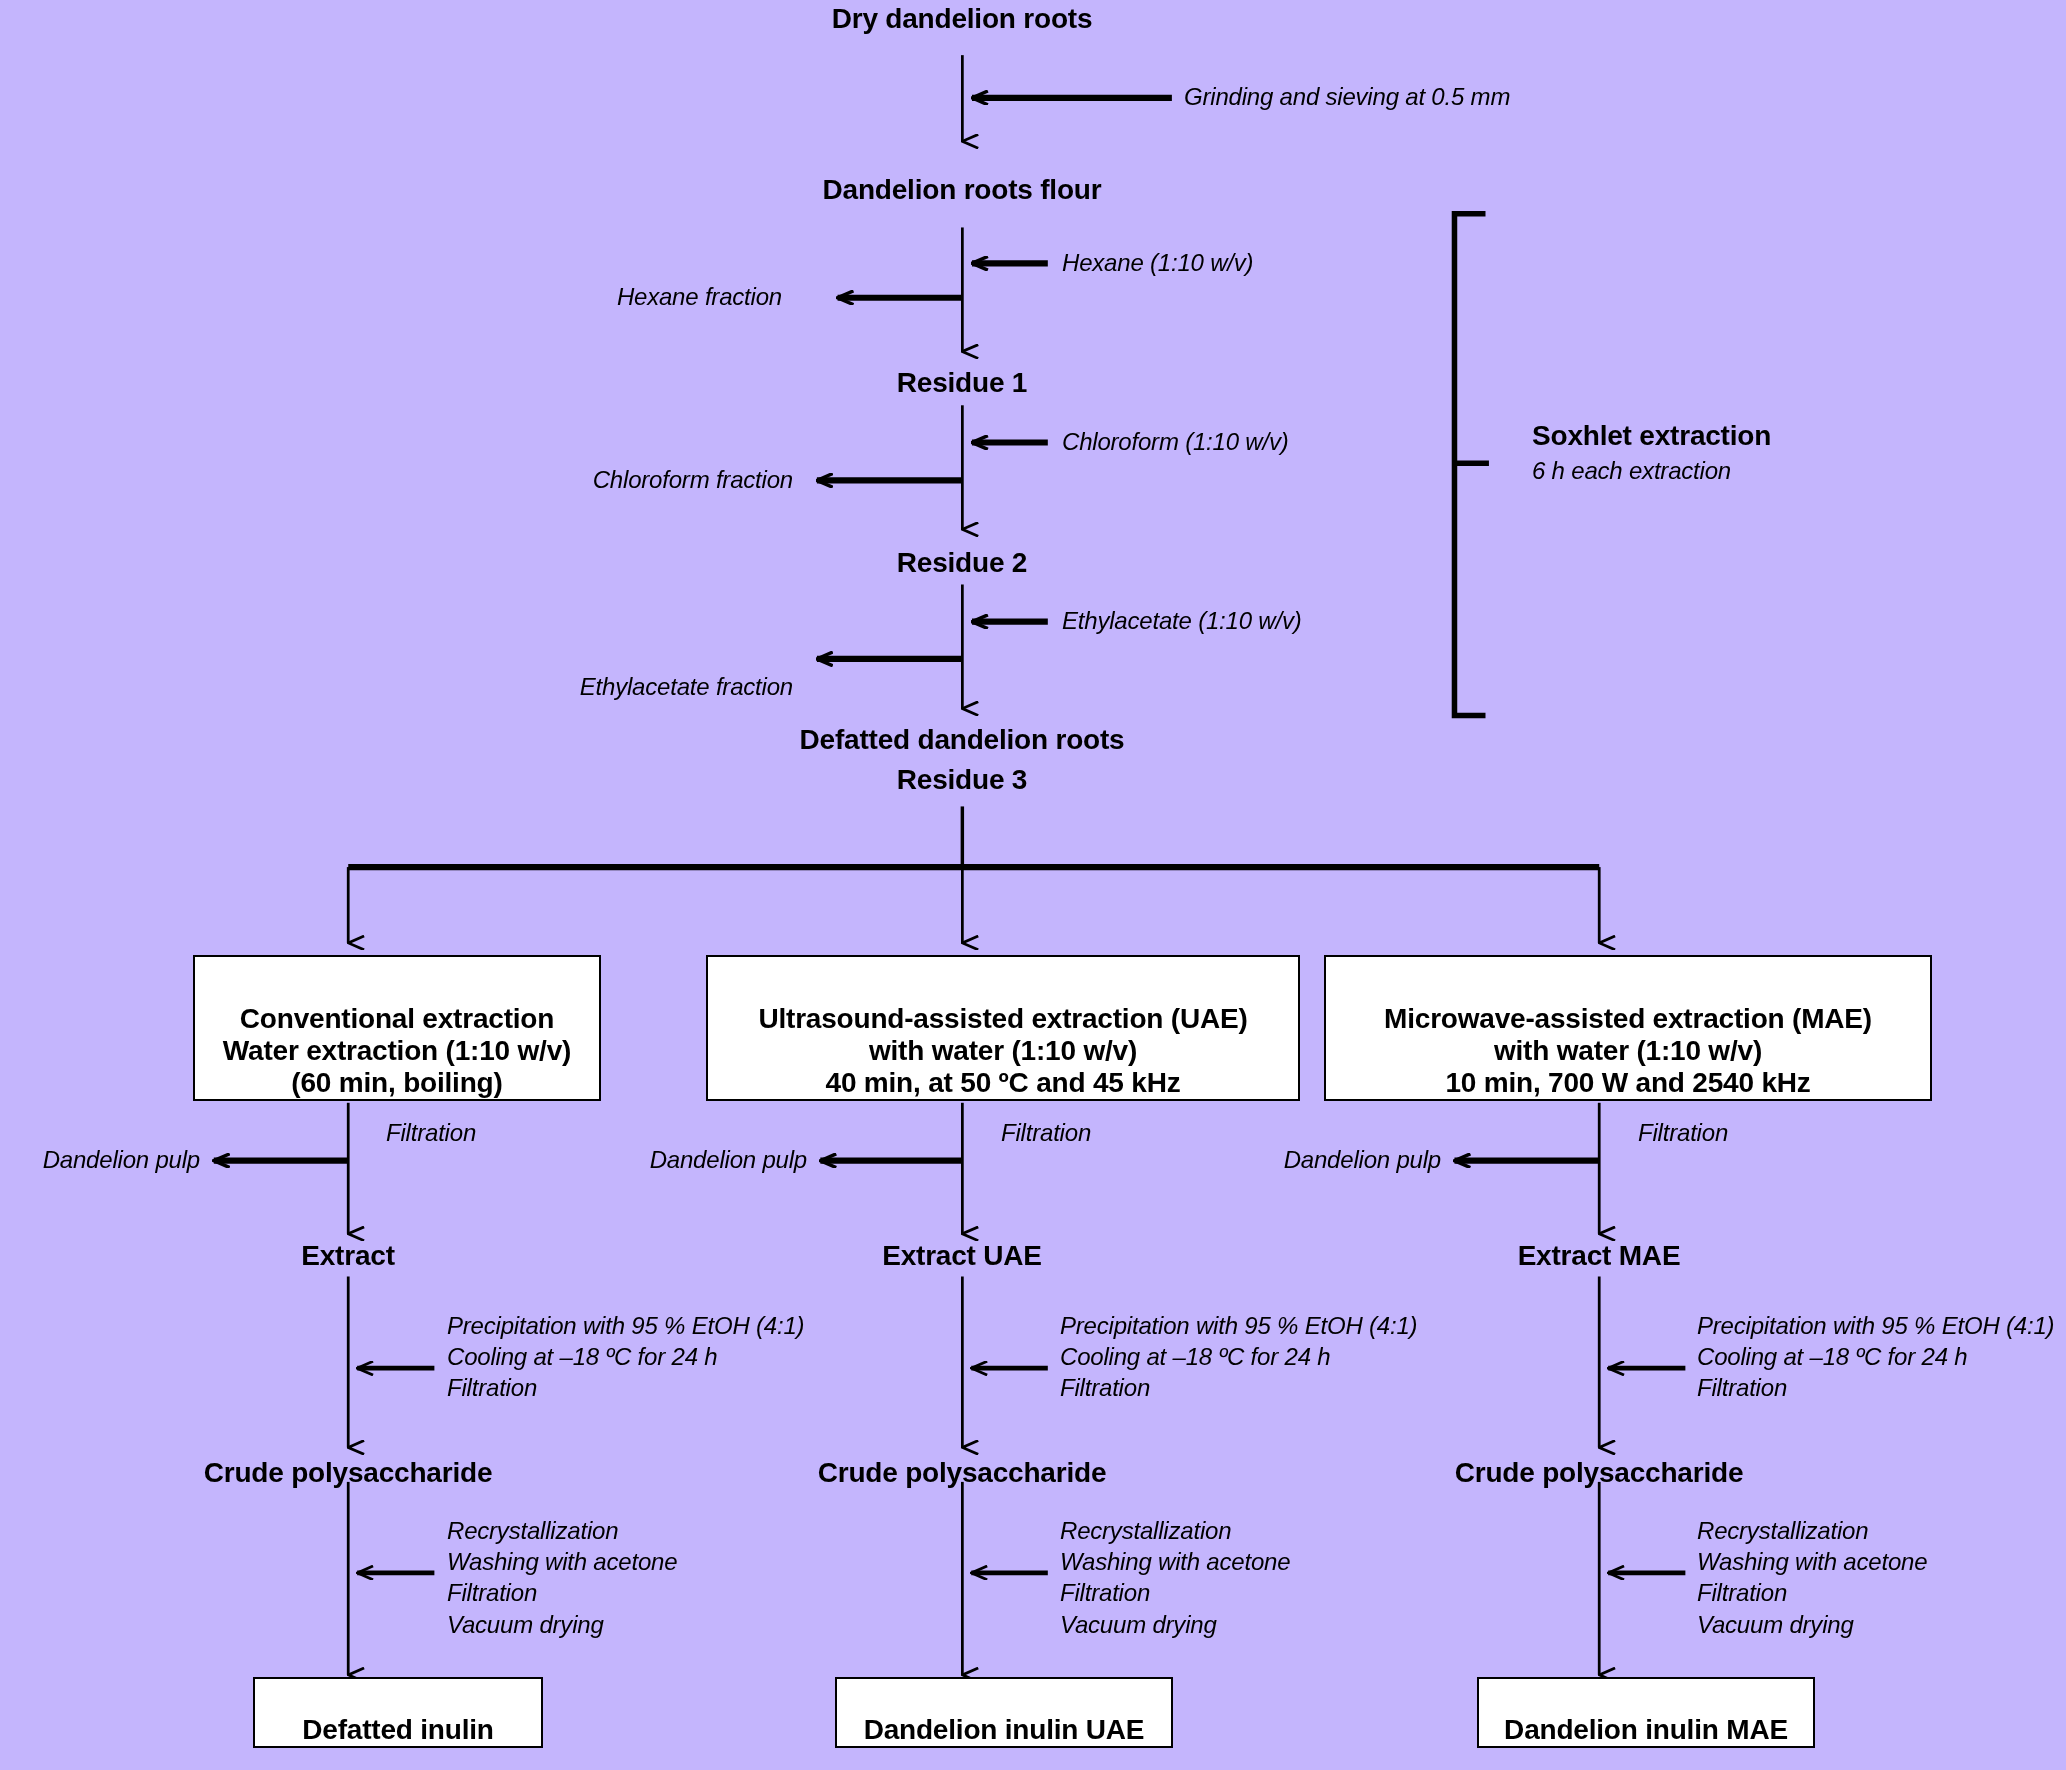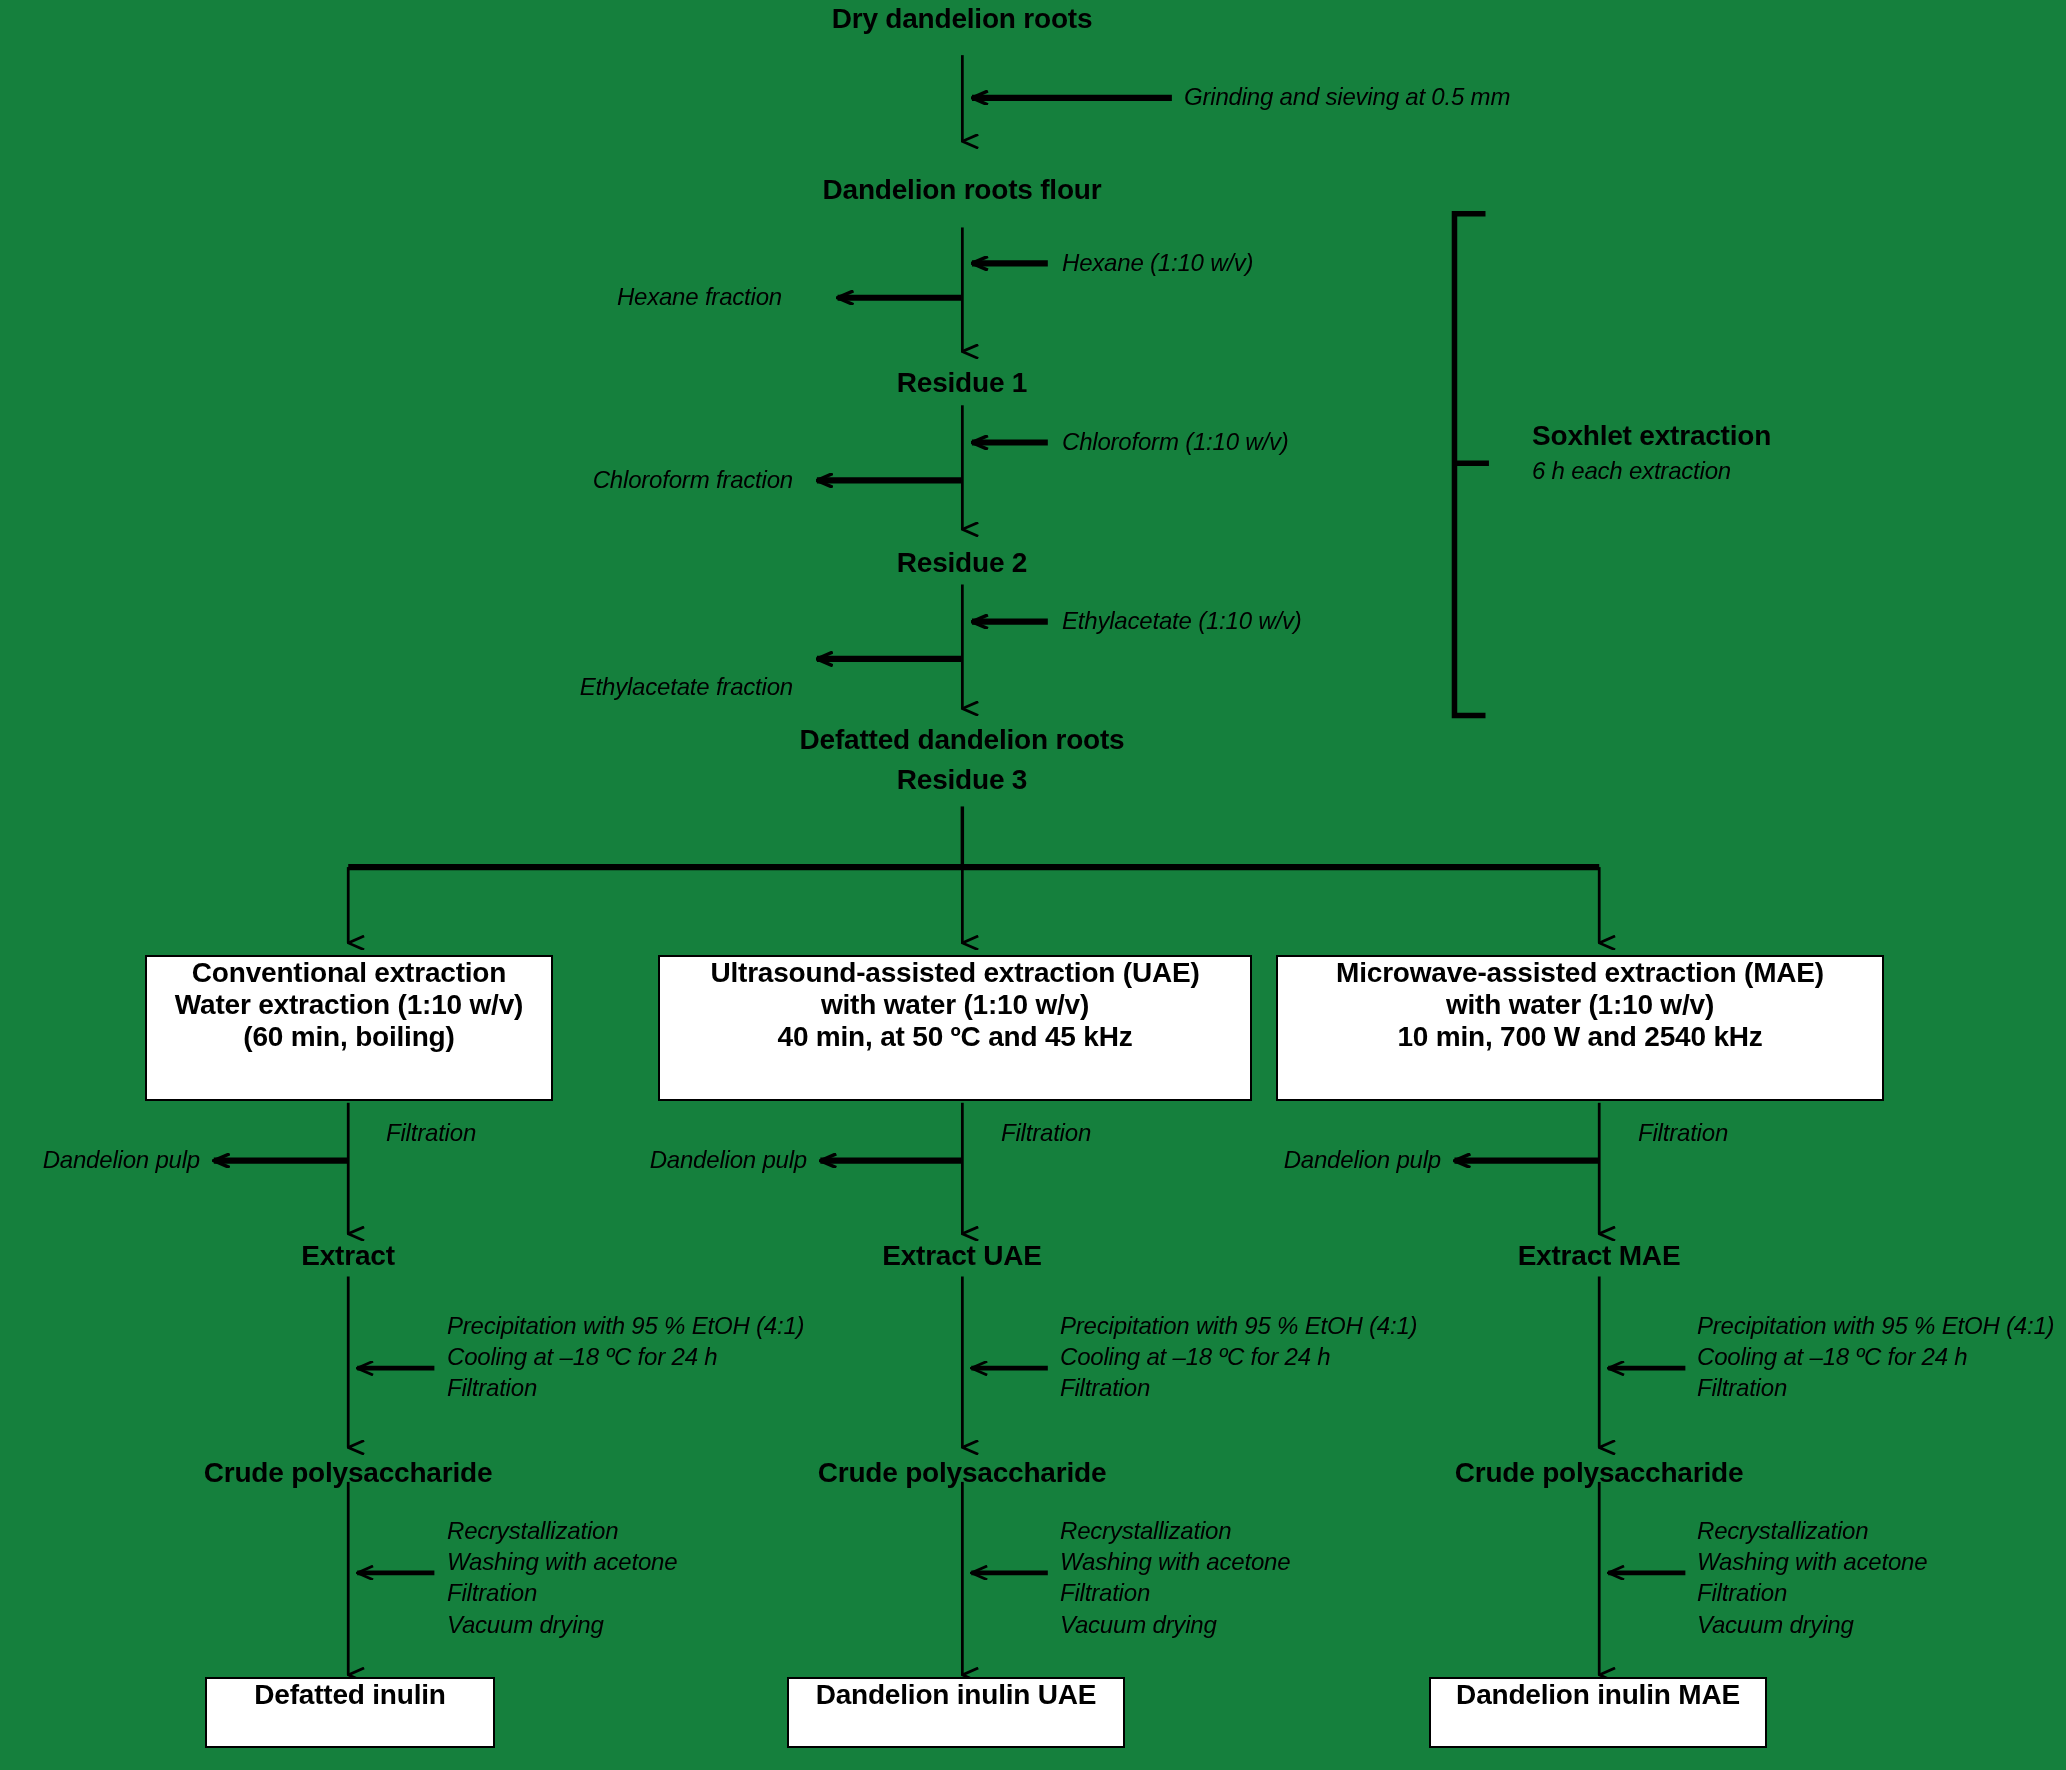--- a/index.html
+++ b/index.html
@@ -7,21 +7,21 @@
     padding: 0;
     background: #ffffff;
   }
   body {
     font-family: "Liberation Sans", sans-serif;
   }
   #canvas {
     position: relative;
     width: 2066px;
     height: 1770px;
-    background: #15803d;
+    background: #c4b5fd;
     overflow: hidden;
   }
   svg.flow {
     position: absolute;
     left: 0;
     top: 0;
     width: 2066px;
     height: 1770px;
   }
   .lbl {
@@ -48,22 +48,23 @@
   }
   .ctr { transform: translateX(-50%); }
   .rgt { transform: translateX(-100%); }
   .multi { white-space: pre-line; }
   .procbox {
     position: absolute;
     border: 2.8px solid #000000;
     background: #ffffff;
     box-sizing: border-box;
     display: flex;
-    align-items: flex-start;
+    align-items: flex-end;
     justify-content: center;
+    margin-left: 48px;
   }
 </style>
 </head>
 <body>
 
 <div id="canvas">
 
   <svg class="flow" viewBox="0 0 2997 2568" aria-hidden="true">
     <defs>
       <marker id="ah-down" markerWidth="22" markerHeight="26" refX="11" refY="24" orient="auto" markerUnits="userSpaceOnUse">

